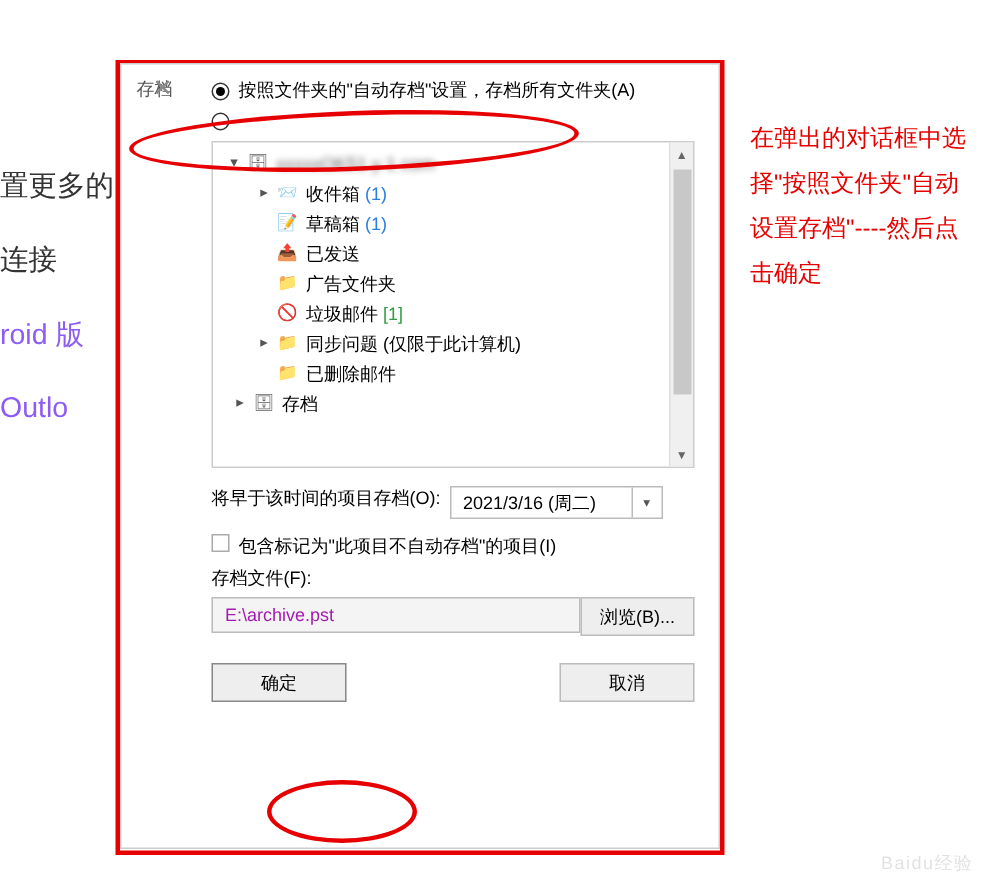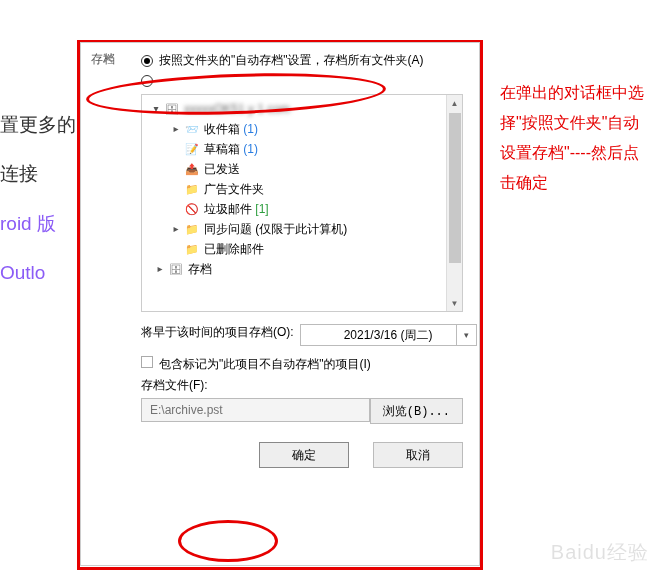--- a/index.html
+++ b/index.html
@@ -165,21 +165,21 @@
     margin-top: 12px;
   }
   .field-row .lab { flex: 0 0 auto; margin-right: 6px; }
   .combo {
     display: inline-flex;
     align-items: center;
     border: 1px solid #bbb;
     height: 22px;
     background: #fff;
   }
-  .combo .val { padding: 0 8px; min-width: 120px; margin-left: 35px; }
+  .combo .val { padding: 0 8px; min-width: 120px; }
   .combo .drop {
     width: 20px; height: 100%;
     border-left: 1px solid #bbb;
     display: flex;
     align-items: center;
     justify-content: center;
     font-size: 9px;
     color: #555;
   }
   .checkbox {
@@ -188,36 +188,35 @@
     margin-right: 6px;
     display: inline-block;
   }
   .path-input {
     border: 1px solid #bbb;
     background: #f4f4f4;
     height: 24px;
     padding: 0 8px;
     display: flex;
     align-items: center;
-    color: #737373;
+    color: #a21caf;
     flex: 1;
   }
   .browse-btn {
     height: 26px;
     padding: 0 12px;
     margin-left: 0;
     background: #eee;
     border: 1px solid #bbb;
     display: flex;
     align-items: center;
-    font-family: Liberation Mono, monospace;
   }
   .btn-row {
     display: flex;
-    justify-content: flex-end;
+    justify-content: space-between;
     gap: 24px;
     margin-top: 18px;
   }
   .btn {
     width: 90px; height: 26px;
     background: #eee;
     border: 1px solid #bbb;
     display: flex;
     align-items: center;
     justify-content: center;
@@ -235,23 +234,23 @@
   .annotation {
     position: absolute;
     left: 500px; top: 78px;
     width: 150px;
     color: #e60000;
     font-size: 16px;
     line-height: 30px;
   }
   .watermark {
     position: absolute;
-    right: 8px; bottom: 20px;
+    right: 8px; bottom: 2px;
     color: rgba(0,0,0,0.12);
-    font-size: 20px;
+    font-size: 12px;
     letter-spacing: 1px;
   }
   .blur { filter: blur(2px); color:#666; }
 </style>
 </head>
 <body>
 
 <div class="bg-left">
   <div>置更多的连接</div>
   <div class="link">roid 版 Outlo</div>

